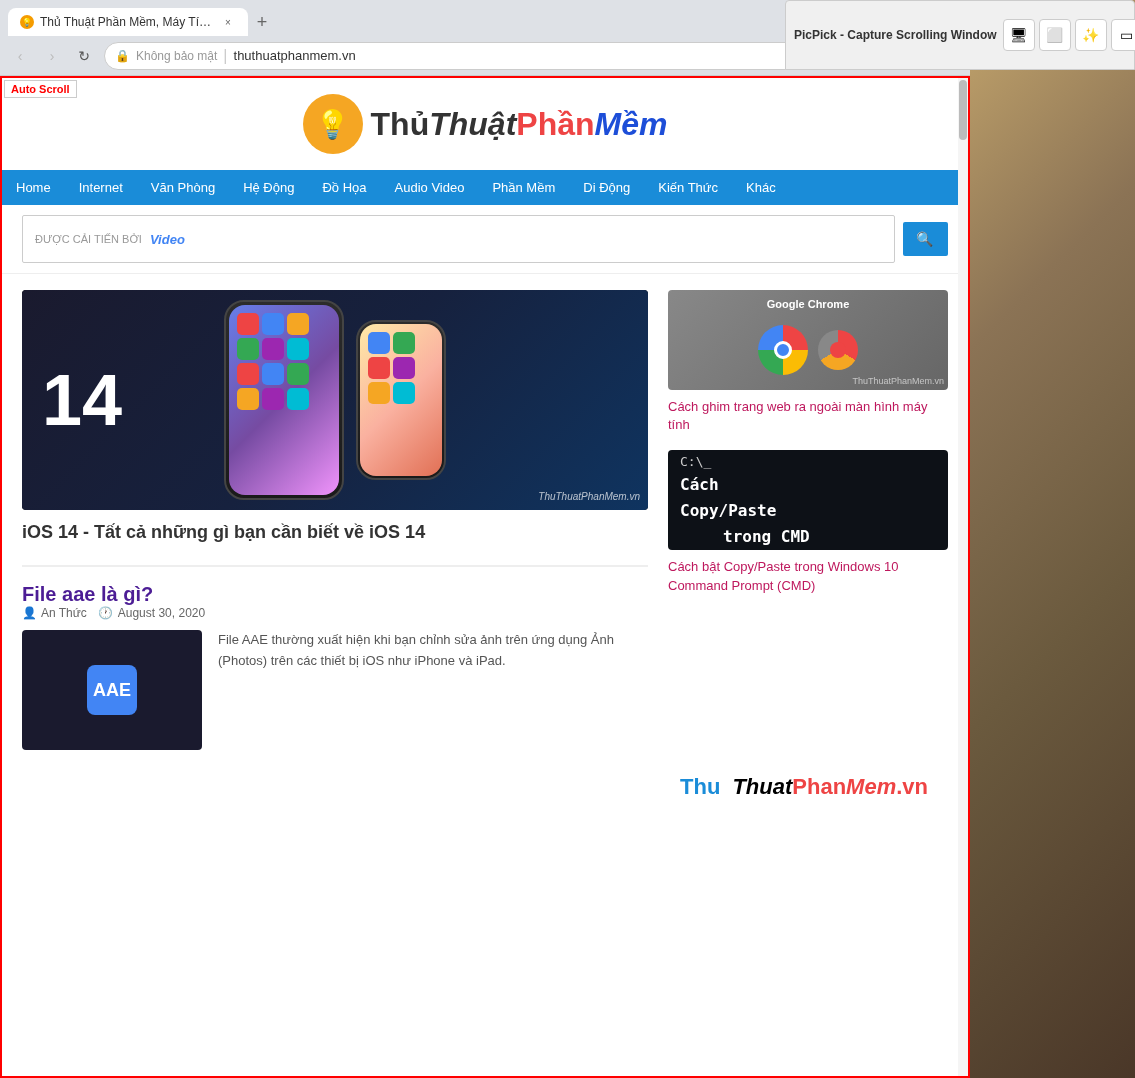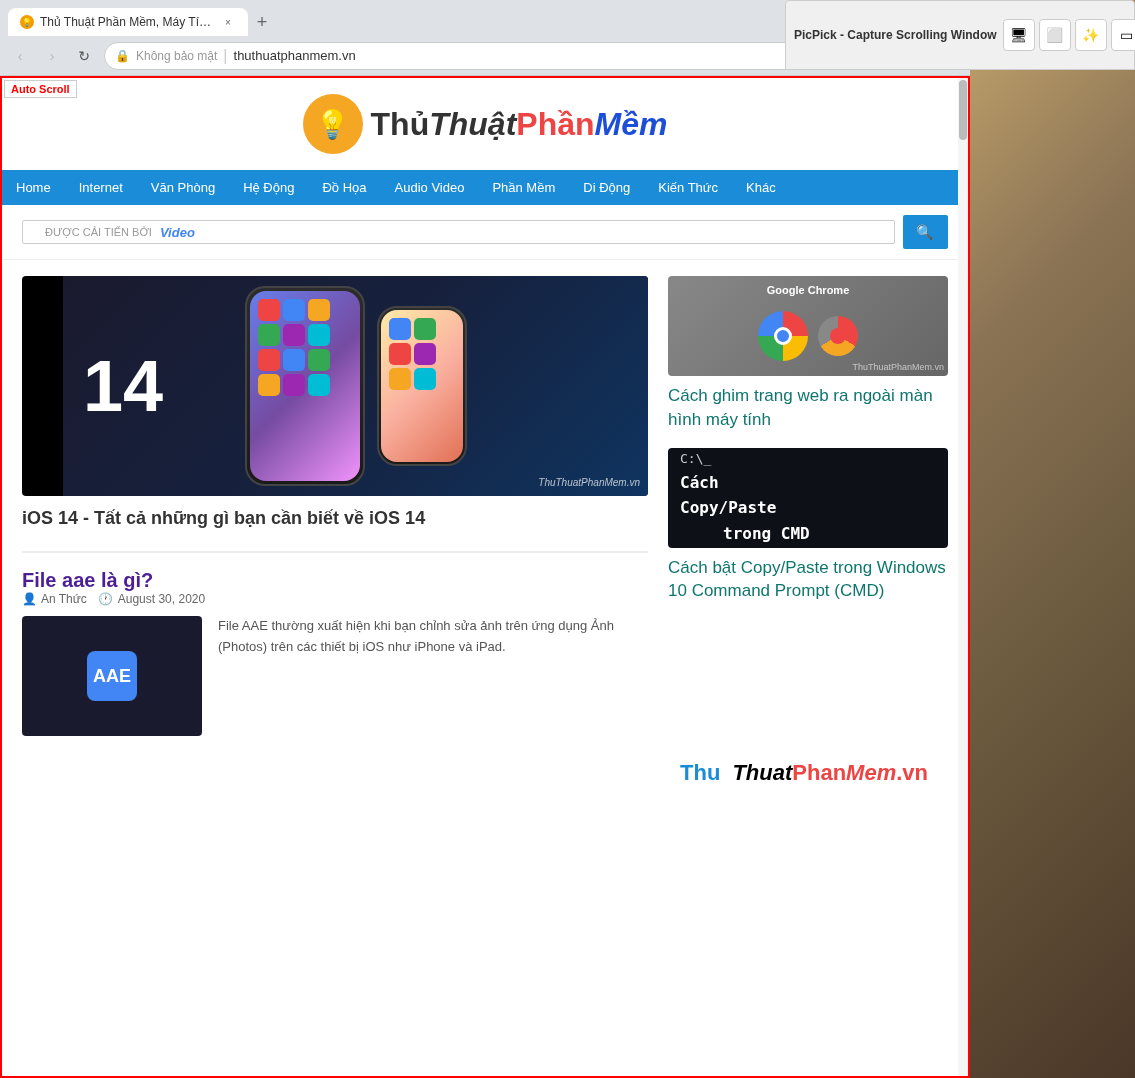--- a/index.html
+++ b/index.html
@@ -235,24 +235,24 @@
       padding: 10px 20px;
       border-bottom: 1px solid #eee;
       display: flex;
       align-items: center;
       gap: 8px;
     }
     .search-input-wrapper {
       flex: 1;
       border: 1px solid #ccc;
       border-radius: 2px;
-      height: 24px;
-      display: flex;
-      align-items: center;
-      padding: 0 22px;
+      height: 48px;
+      display: flex;
+      align-items: center;
+      padding: 0 12px;
       gap: 8px;
     }
     .search-powered {
       font-size: 11px;
       color: #999;
     }
     .search-google {
       font-size: 13px;
       color: #4285f4;
       font-style: italic;
@@ -285,21 +285,20 @@
     .featured-image {
       width: 100%;
       height: 220px;
       background: #000;
       border-radius: 4px;
       overflow: hidden;
       position: relative;
       display: flex;
       align-items: center;
       justify-content: flex-start;
-      padding-left: 41px;
     }
     .ios-mockup {
       display: flex;
       align-items: center;
       justify-content: center;
       width: 100%;
       height: 100%;
       background: linear-gradient(135deg, #1a1a2e 0%, #16213e 50%, #0f3460 100%);
       position: relative;
     }
@@ -417,22 +416,22 @@
       padding: 12px;
     }
     .cmd-line {
       font-family: monospace;
       font-size: 13px;
       color: white;
       line-height: 1.6;
     }
     .cmd-prompt { color: #ccc; }
     .sidebar-card-title {
-      font-size: 17px;
-      color: #0f766e;
+      font-size: 13px;
+      color: #be185d;
       line-height: 1.4;
     }
 
     
     .article-list { margin-top: 20px; border-top: 2px solid #eee; padding-top: 16px; }
     .article-item { margin-bottom: 16px; }
     .article-item-title {
       font-size: 20px;
       font-weight: bold;
       color: #4c1d95;

